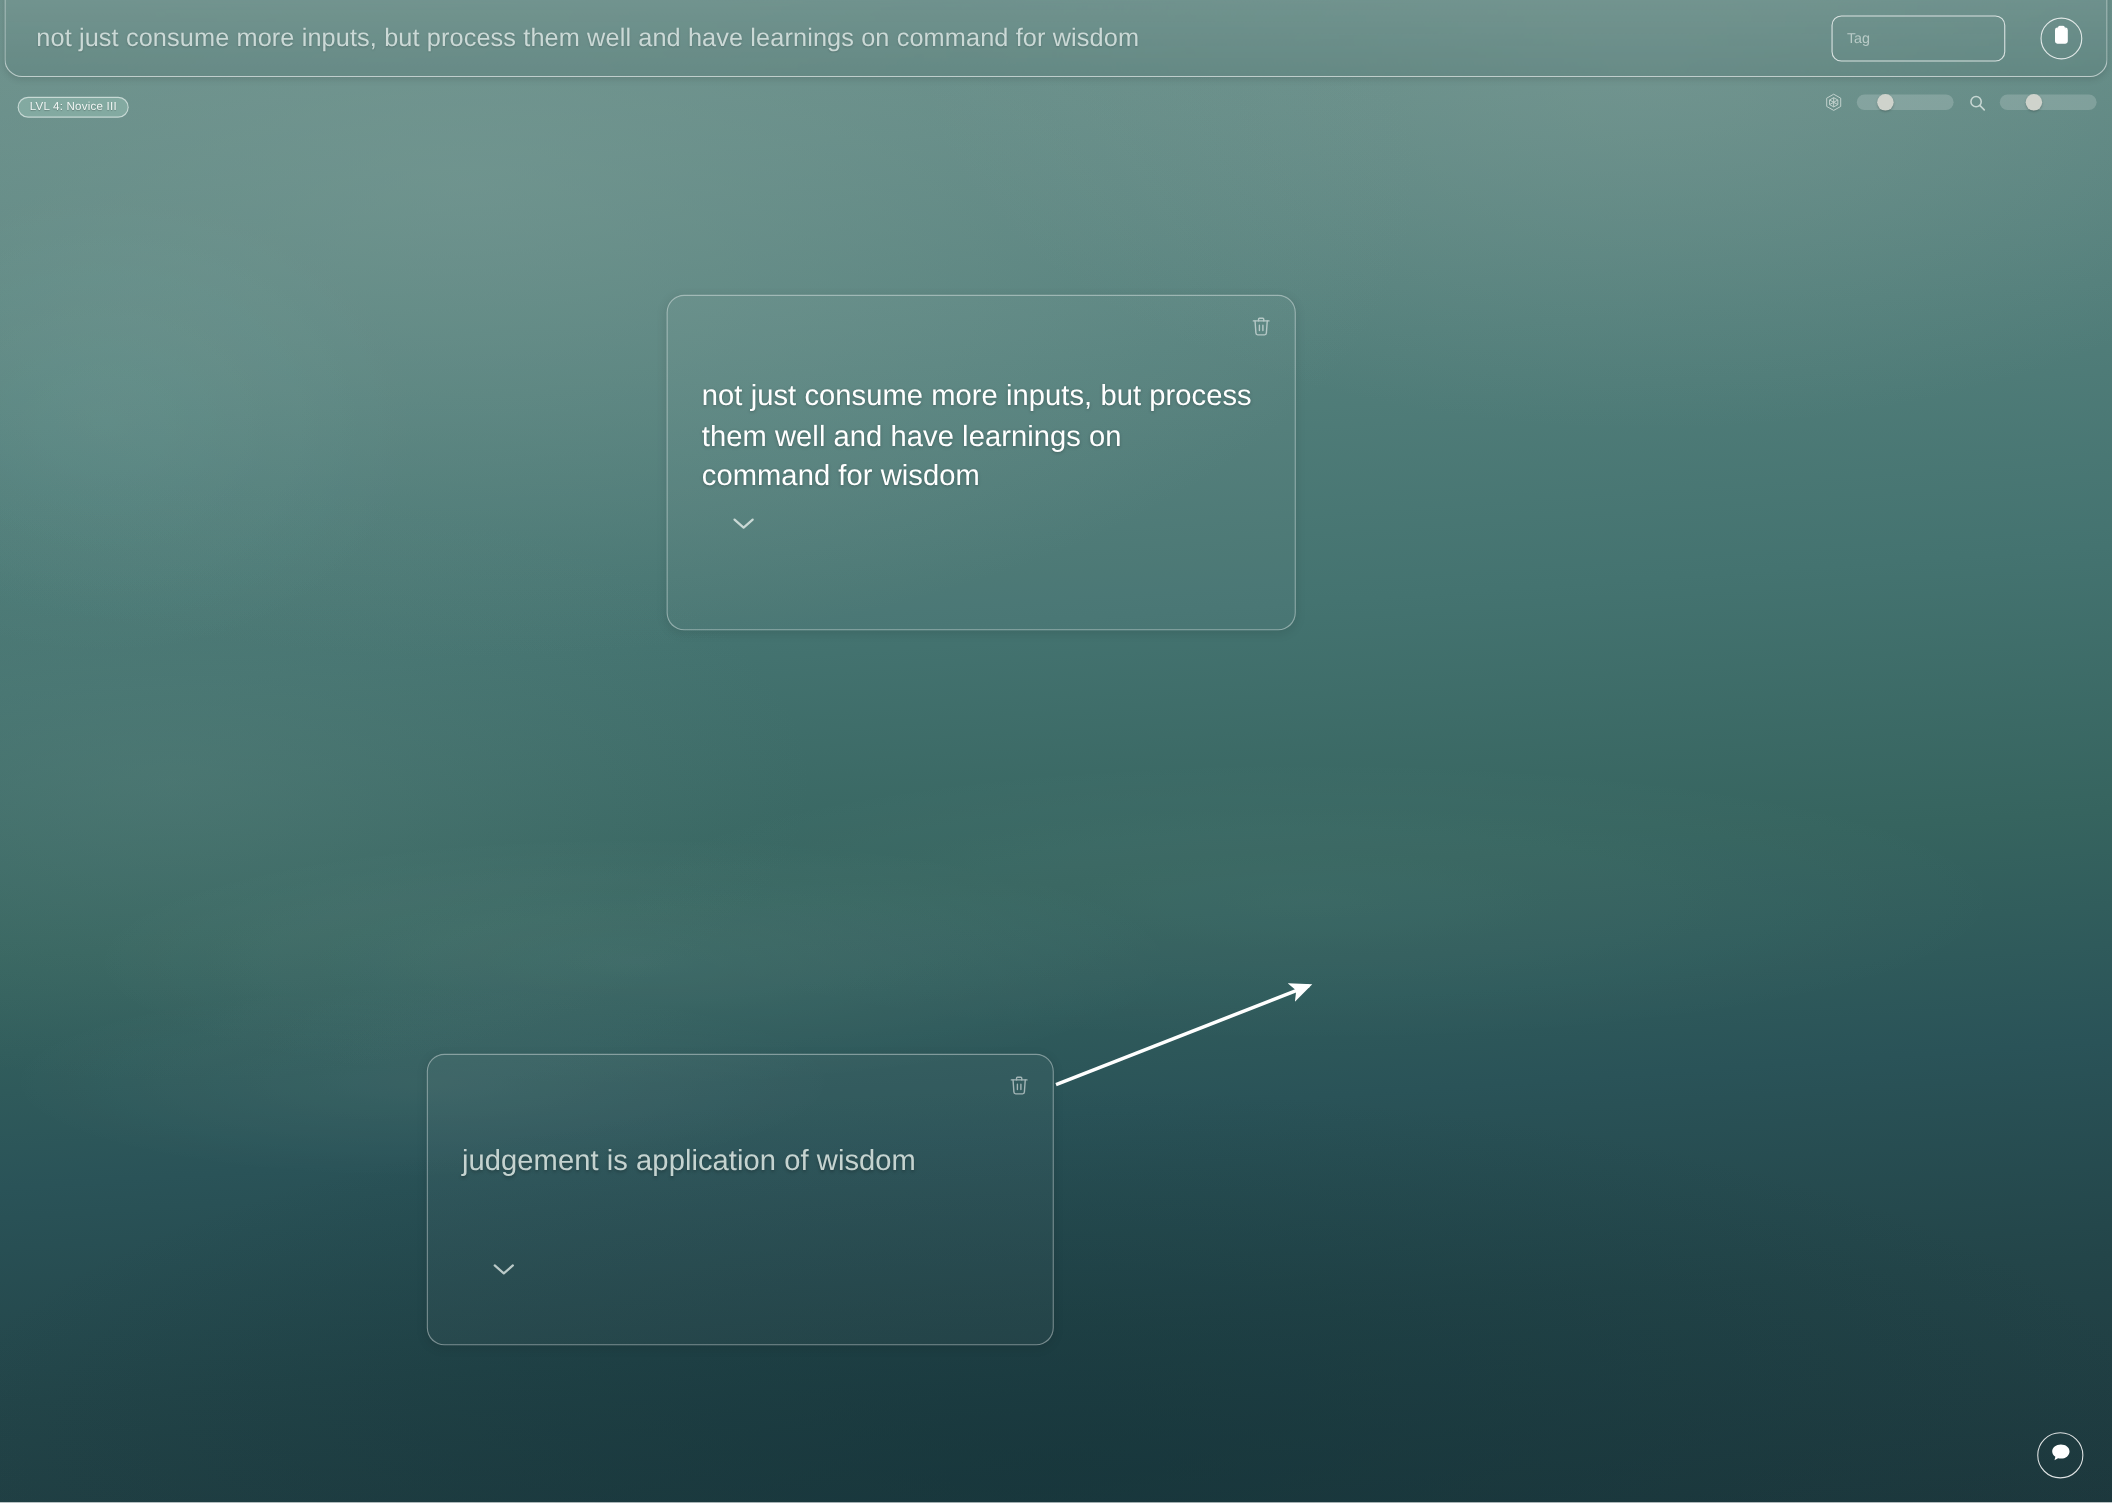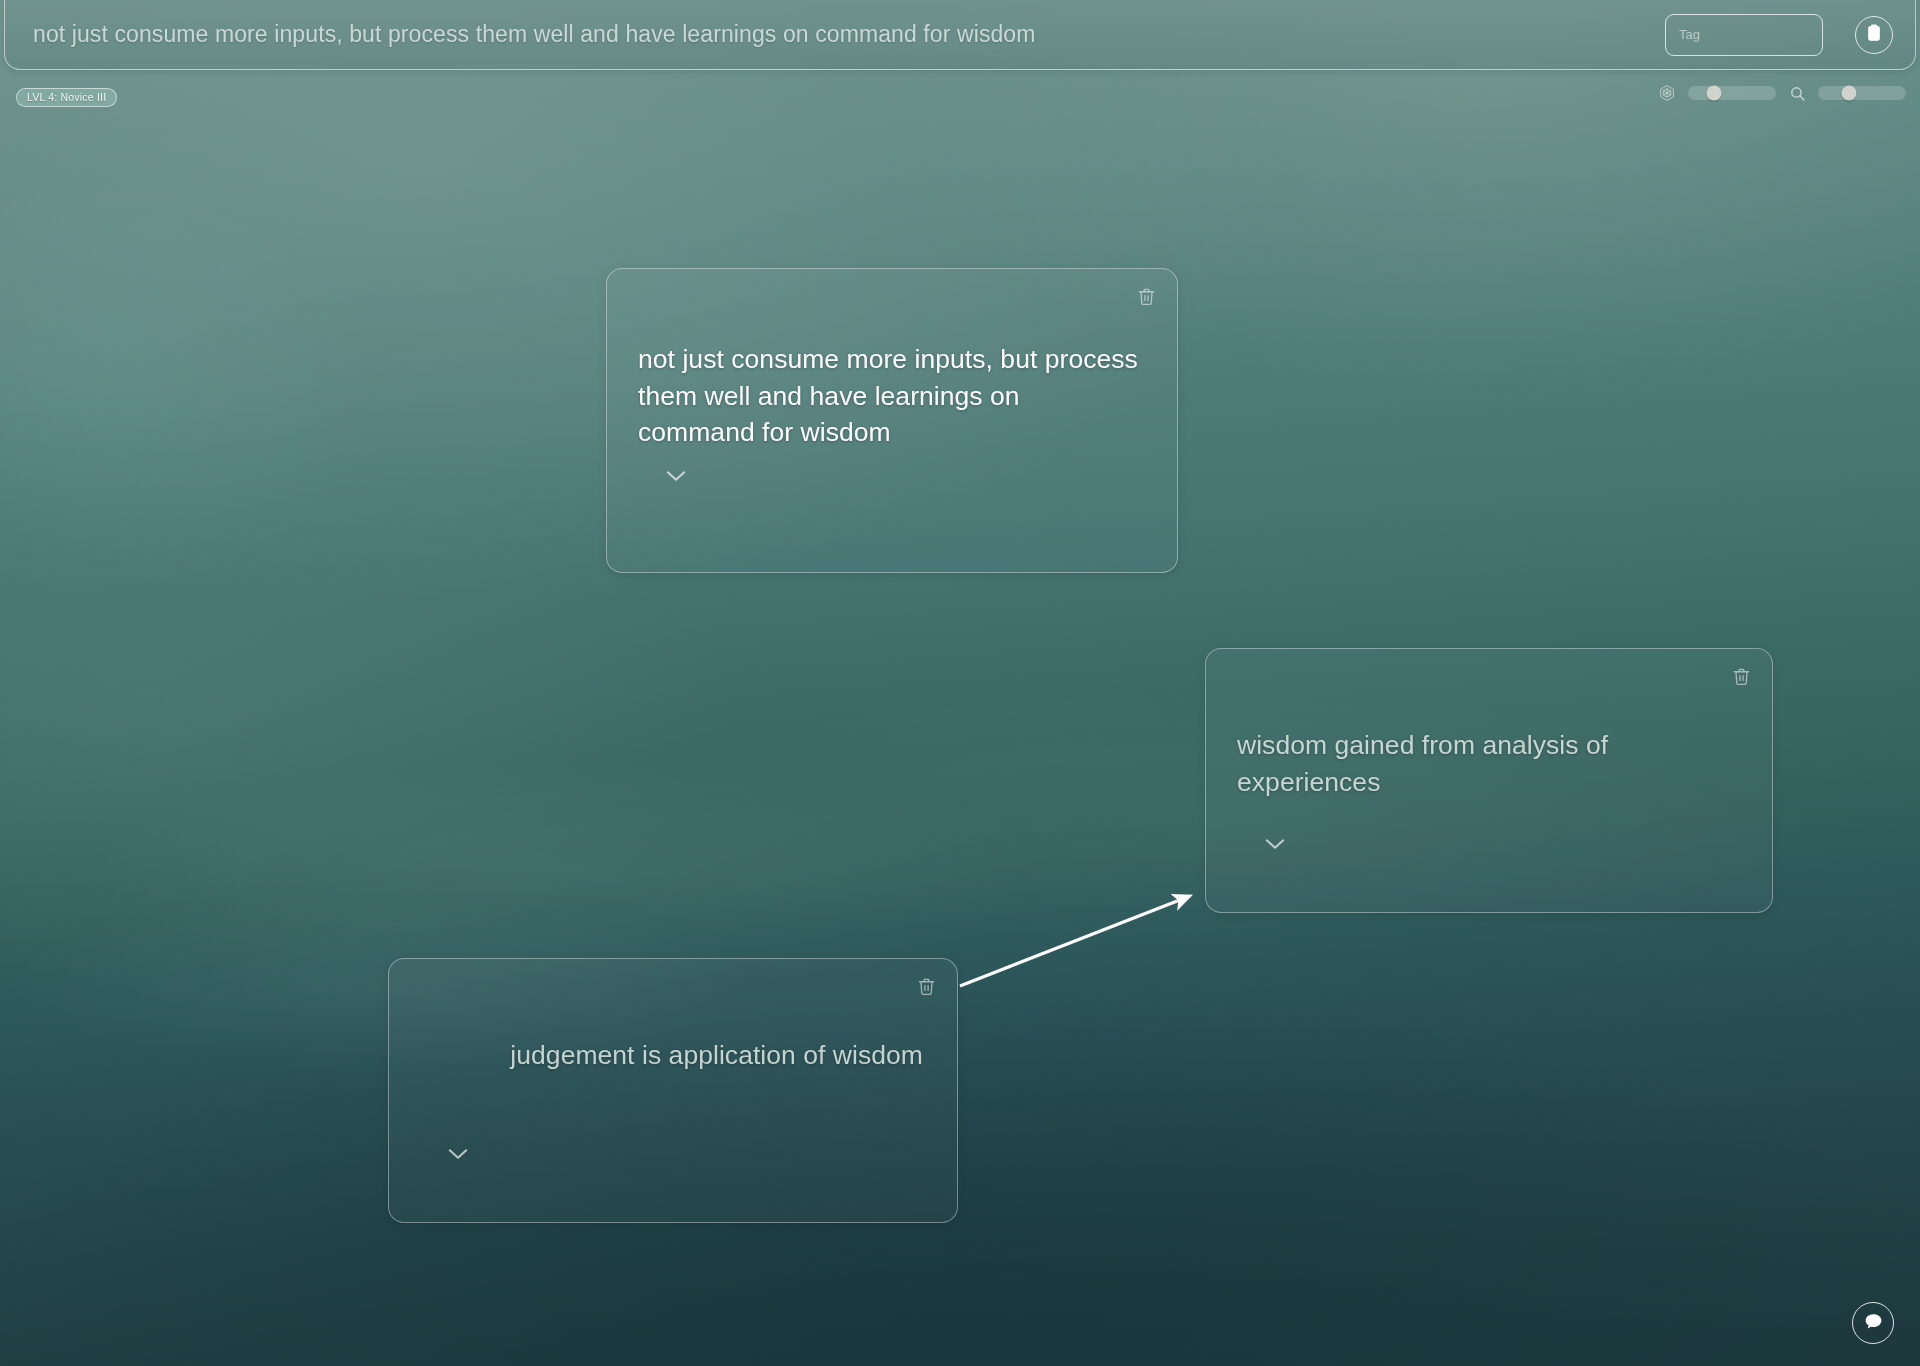--- a/index.html
+++ b/index.html
@@ -201,21 +201,21 @@
   
   #card-0 { left: 606px; top: 268px;  width: 572px; height: 305px; }
   #card-0 .card-text   { top: 72px;  color: #ffffff; }
   #card-0 .card-expand { top: 198px; }
 
   #card-1 { left: 1205px; top: 648px; width: 568px; height: 265px; }
   #card-1 .card-text   { top: 78px;  color: #c8d6d3; }
   #card-1 .card-expand { top: 186px; }
 
   #card-2 { left: 388px;  top: 958px; width: 570px; height: 265px; }
-  #card-2 .card-text   { top: 78px;  color: #c5d3d0; text-align: right; }
+  #card-2 .card-text   { top: 78px;  color: #c5d3d0; }
   #card-2 .card-expand { top: 186px; }
 
   
   #chat-fab {
     position: absolute;
     right: 26px;
     bottom: 22px;
     width: 42px; height: 42px;
     border-radius: 50%;
     border: 1.5px solid rgba(255,255,255,0.85);
@@ -252,36 +252,20 @@
         </svg>
       </div>
       <div class="card-text">not just consume more inputs, but process them well and have learnings on command for wisdom</div>
       <div class="card-expand">
         <svg width="22" height="14" viewBox="0 0 24 14" fill="none" stroke="#e7efec" stroke-width="2.2" stroke-linecap="round" stroke-linejoin="round">
           <polyline points="3 3 12 11 21 3"></polyline>
         </svg>
       </div>
     </div>
 
-    <div class="card" id="card-1">
-      <div class="card-delete">
-        <svg width="19" height="19" viewBox="0 0 24 24" fill="none" stroke="#ffffff" stroke-width="1.6" stroke-linecap="round" stroke-linejoin="round">
-          <polyline points="3 6 5 6 21 6"></polyline>
-          <path d="M19 6l-1 14a2 2 0 0 1-2 2H8a2 2 0 0 1-2-2L5 6"></path>
-          <path d="M10 11v6M14 11v6"></path>
-          <path d="M9 6V4a1 1 0 0 1 1-1h4a1 1 0 0 1 1 1v2"></path>
-        </svg>
-      </div>
-      <div class="card-text">wisdom gained from analysis of experiences</div>
-      <div class="card-expand">
-        <svg width="22" height="14" viewBox="0 0 24 14" fill="none" stroke="#dfe9e6" stroke-width="2.2" stroke-linecap="round" stroke-linejoin="round">
-          <polyline points="3 3 12 11 21 3"></polyline>
-        </svg>
-      </div>
-    </div>
 
     <div class="card" id="card-2">
       <div class="card-delete">
         <svg width="19" height="19" viewBox="0 0 24 24" fill="none" stroke="#ffffff" stroke-width="1.6" stroke-linecap="round" stroke-linejoin="round">
           <polyline points="3 6 5 6 21 6"></polyline>
           <path d="M19 6l-1 14a2 2 0 0 1-2 2H8a2 2 0 0 1-2-2L5 6"></path>
           <path d="M10 11v6M14 11v6"></path>
           <path d="M9 6V4a1 1 0 0 1 1-1h4a1 1 0 0 1 1 1v2"></path>
         </svg>
       </div>

